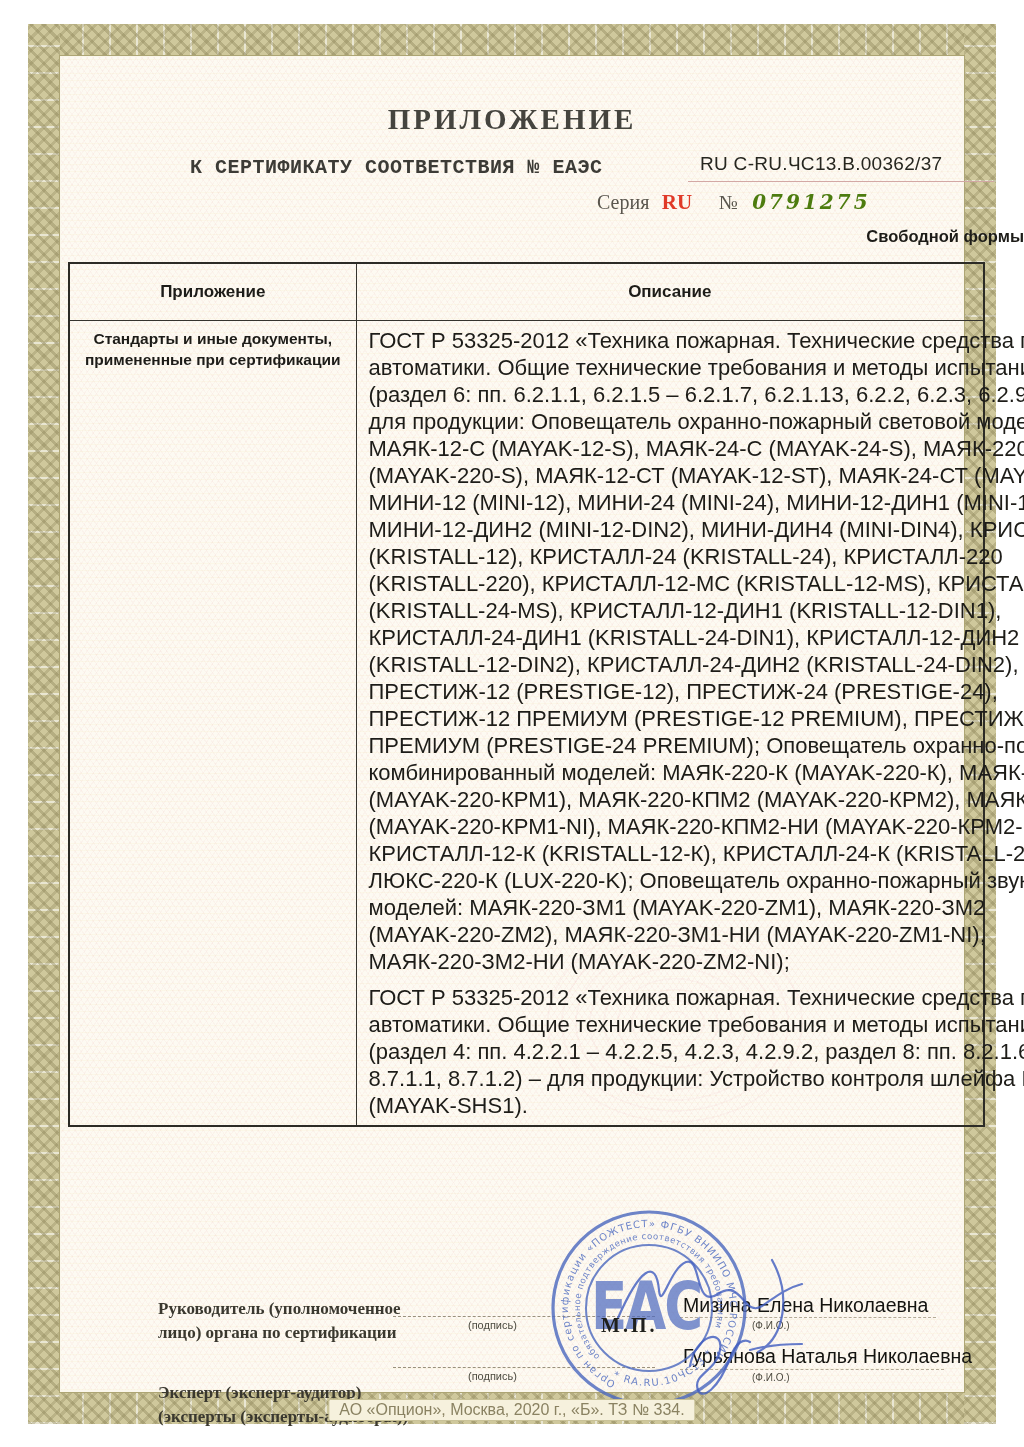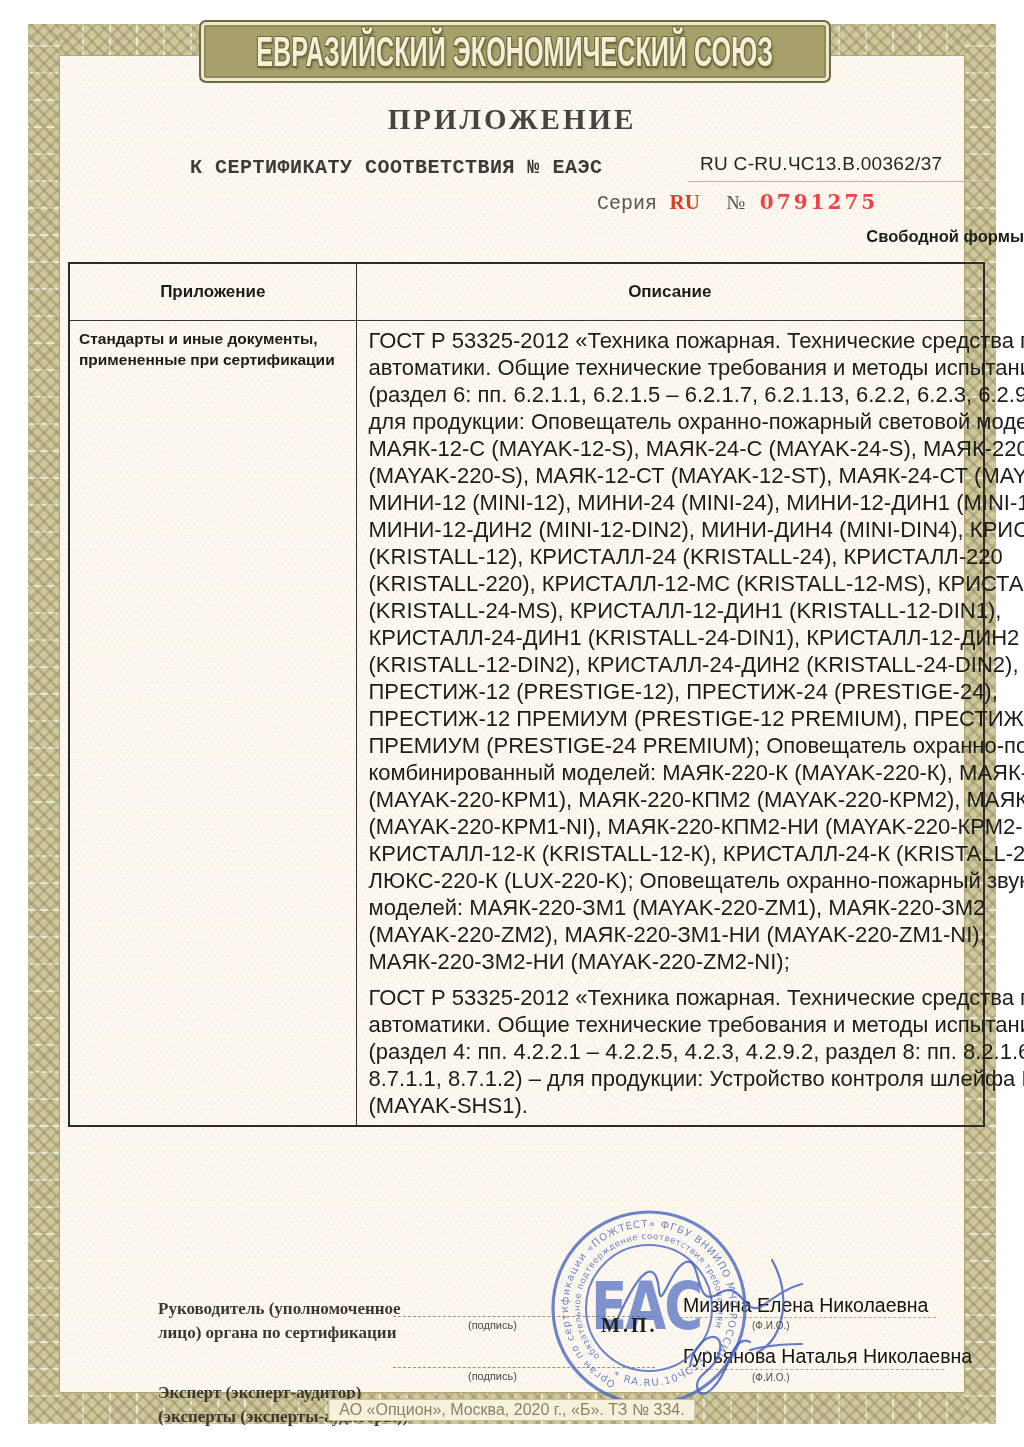--- a/index.html
+++ b/index.html
@@ -45,35 +45,35 @@
   .doc-title{position:absolute;left:0;right:0;top:103px;text-align:center;
       font-family:"Liberation Serif",serif;font-weight:bold;font-size:29px;
       letter-spacing:3px;color:#45443e;}
   .cert-label{position:absolute;left:190px;top:156px;font-family:Liberation Mono, monospace;
       font-weight:bold;font-size:20px;color:#3c3b36;letter-spacing:.5px;white-space:nowrap;}
   .cert-number{position:absolute;left:700px;top:153px;font-size:19px;color:#26261f;
       letter-spacing:.3px;white-space:nowrap;}
   .cert-underline{position:absolute;left:688px;top:181px;width:306px;height:0;
       border-bottom:1.5px solid #d3a8a4;}
   .series-line{position:absolute;left:597px;top:190px;white-space:nowrap;}
-  .series-word{font-family:Liberation Mono, monospace;font-size:20px;color:#5a564e;}
+  .series-word{font-family:Liberation Serif, serif;font-size:20px;color:#5a564e;}
   .series-ru{font-family:"Liberation Serif",serif;font-weight:bold;font-size:21px;margin-left:8px;}
   .series-no{font-family:"Liberation Serif",serif;font-size:20px;color:#5a564e;margin-left:22px;}
   .series-num{font-family:"DejaVu Serif","Liberation Serif",serif;font-weight:bold;font-size:20px;
       letter-spacing:3px;margin-left:10px;}
   .form-type{position:absolute;left:0;right:0;top:227px;text-align:right;
       font-weight:bold;font-size:16.5px;color:#1d1c18;}
   
   .doc-table{position:absolute;left:68px;top:262px;width:917px;height:651px;
       border-collapse:collapse;table-layout:fixed;}
   .doc-table th,.doc-table td{border:1.6px solid #35342e;vertical-align:top;}
   .doc-table{border:2.2px solid #2c2b26;}
   .doc-table th{height:54px;vertical-align:middle;text-align:center;
       font-weight:bold;font-size:17px;color:#1d1c18;}
-  .appendix-cell{width:287px;padding:7px 9px;}
+  .appendix-cell{width:287px;padding:7px 9px;text-align:center;}
   .appendix-text{font-weight:bold;font-size:15.5px;line-height:21px;color:#1d1c18;white-space:pre;}
   .desc-cell{padding:6px 12px;}
   .desc-par{font-size:22px;line-height:27px;color:#1d1c18;white-space:pre;}
   .desc-par + .desc-par{margin-top:9px;}
   
   .sig-label{position:absolute;font-family:"Liberation Serif",serif;font-weight:bold;
       font-size:17px;line-height:24px;color:#3a382f;white-space:pre;}
   .sig-line{position:absolute;height:0;border-bottom:1.3px dashed #9a917d;}
   .sig-caption{position:absolute;font-size:11px;color:#4c4a40;}
   .fio-caption{position:absolute;font-size:10px;color:#4c4a40;}
@@ -94,34 +94,31 @@
 <div class="page">
   <div class="paper"></div>
   <div class="band band-top"></div>
   <div class="band band-bottom"></div>
   <div class="band v band-left"></div>
   <div class="band v band-right"></div>
   <div class="field"></div>
   <div class="inner-line"></div>
   <div class="watermark"></div>
 
-  <div class="banner">
-    <span>ЕВРАЗИЙСКИЙ ЭКОНОМИЧЕСКИЙ СОЮЗ</span>
-  </div>
 
   <div class="doc-title">ПРИЛОЖЕНИЕ</div>
   <div class="cert-label">К СЕРТИФИКАТУ СООТВЕТСТВИЯ № ЕАЭС</div>
   <div class="cert-number">RU С-RU.ЧС13.В.00362/37</div>
   <div class="cert-underline"></div>
 
   <div class="series-line">
     <span class="series-word">Серия</span>
     <span class="series-ru" id="series-ru" style="color: rgb(224, 58, 40);">RU</span>
     <span class="series-no">№</span>
-    <span class="series-num" id="series-num" style="color: #ef4444;">0791275</span>
+    <span class="series-num" id="series-num" style="color: #4d7c0f; font-style: italic;">0791275</span>
   </div>
 
   <div class="form-type">Свободной формы</div>
 
   <table class="doc-table">
     <colgroup>
         <col style="width:287px">
         <col>
       </colgroup>
     <thead>

